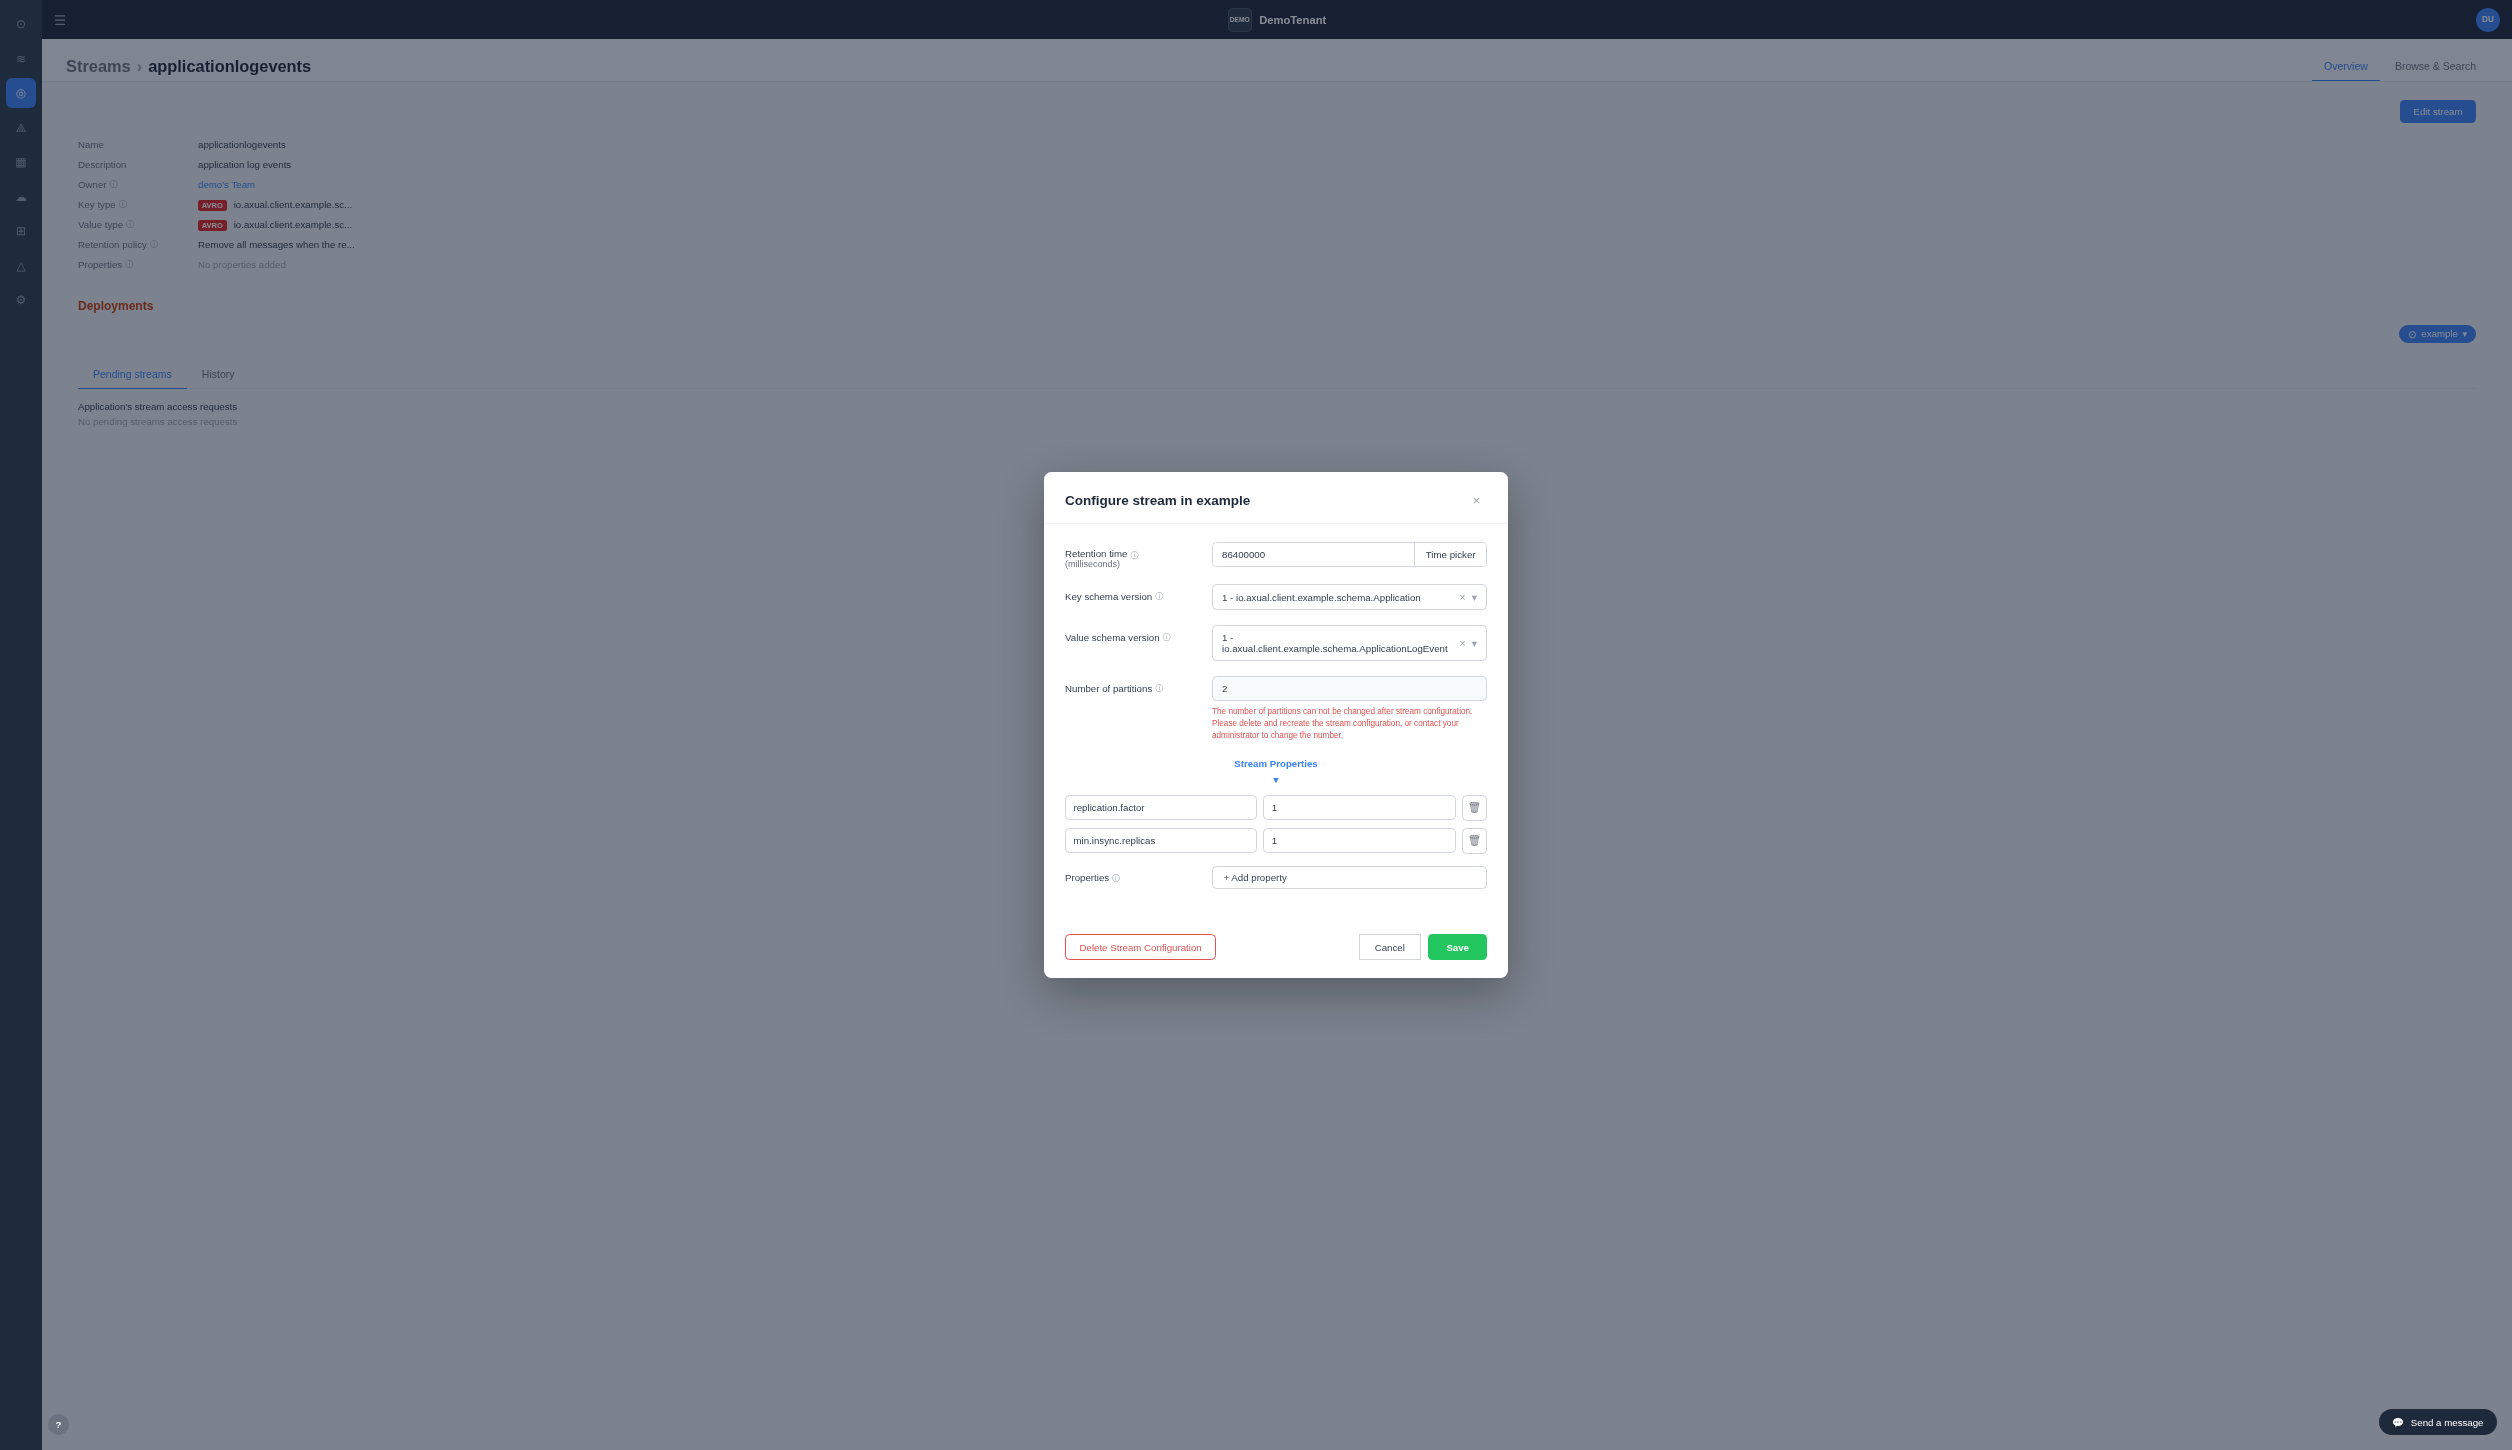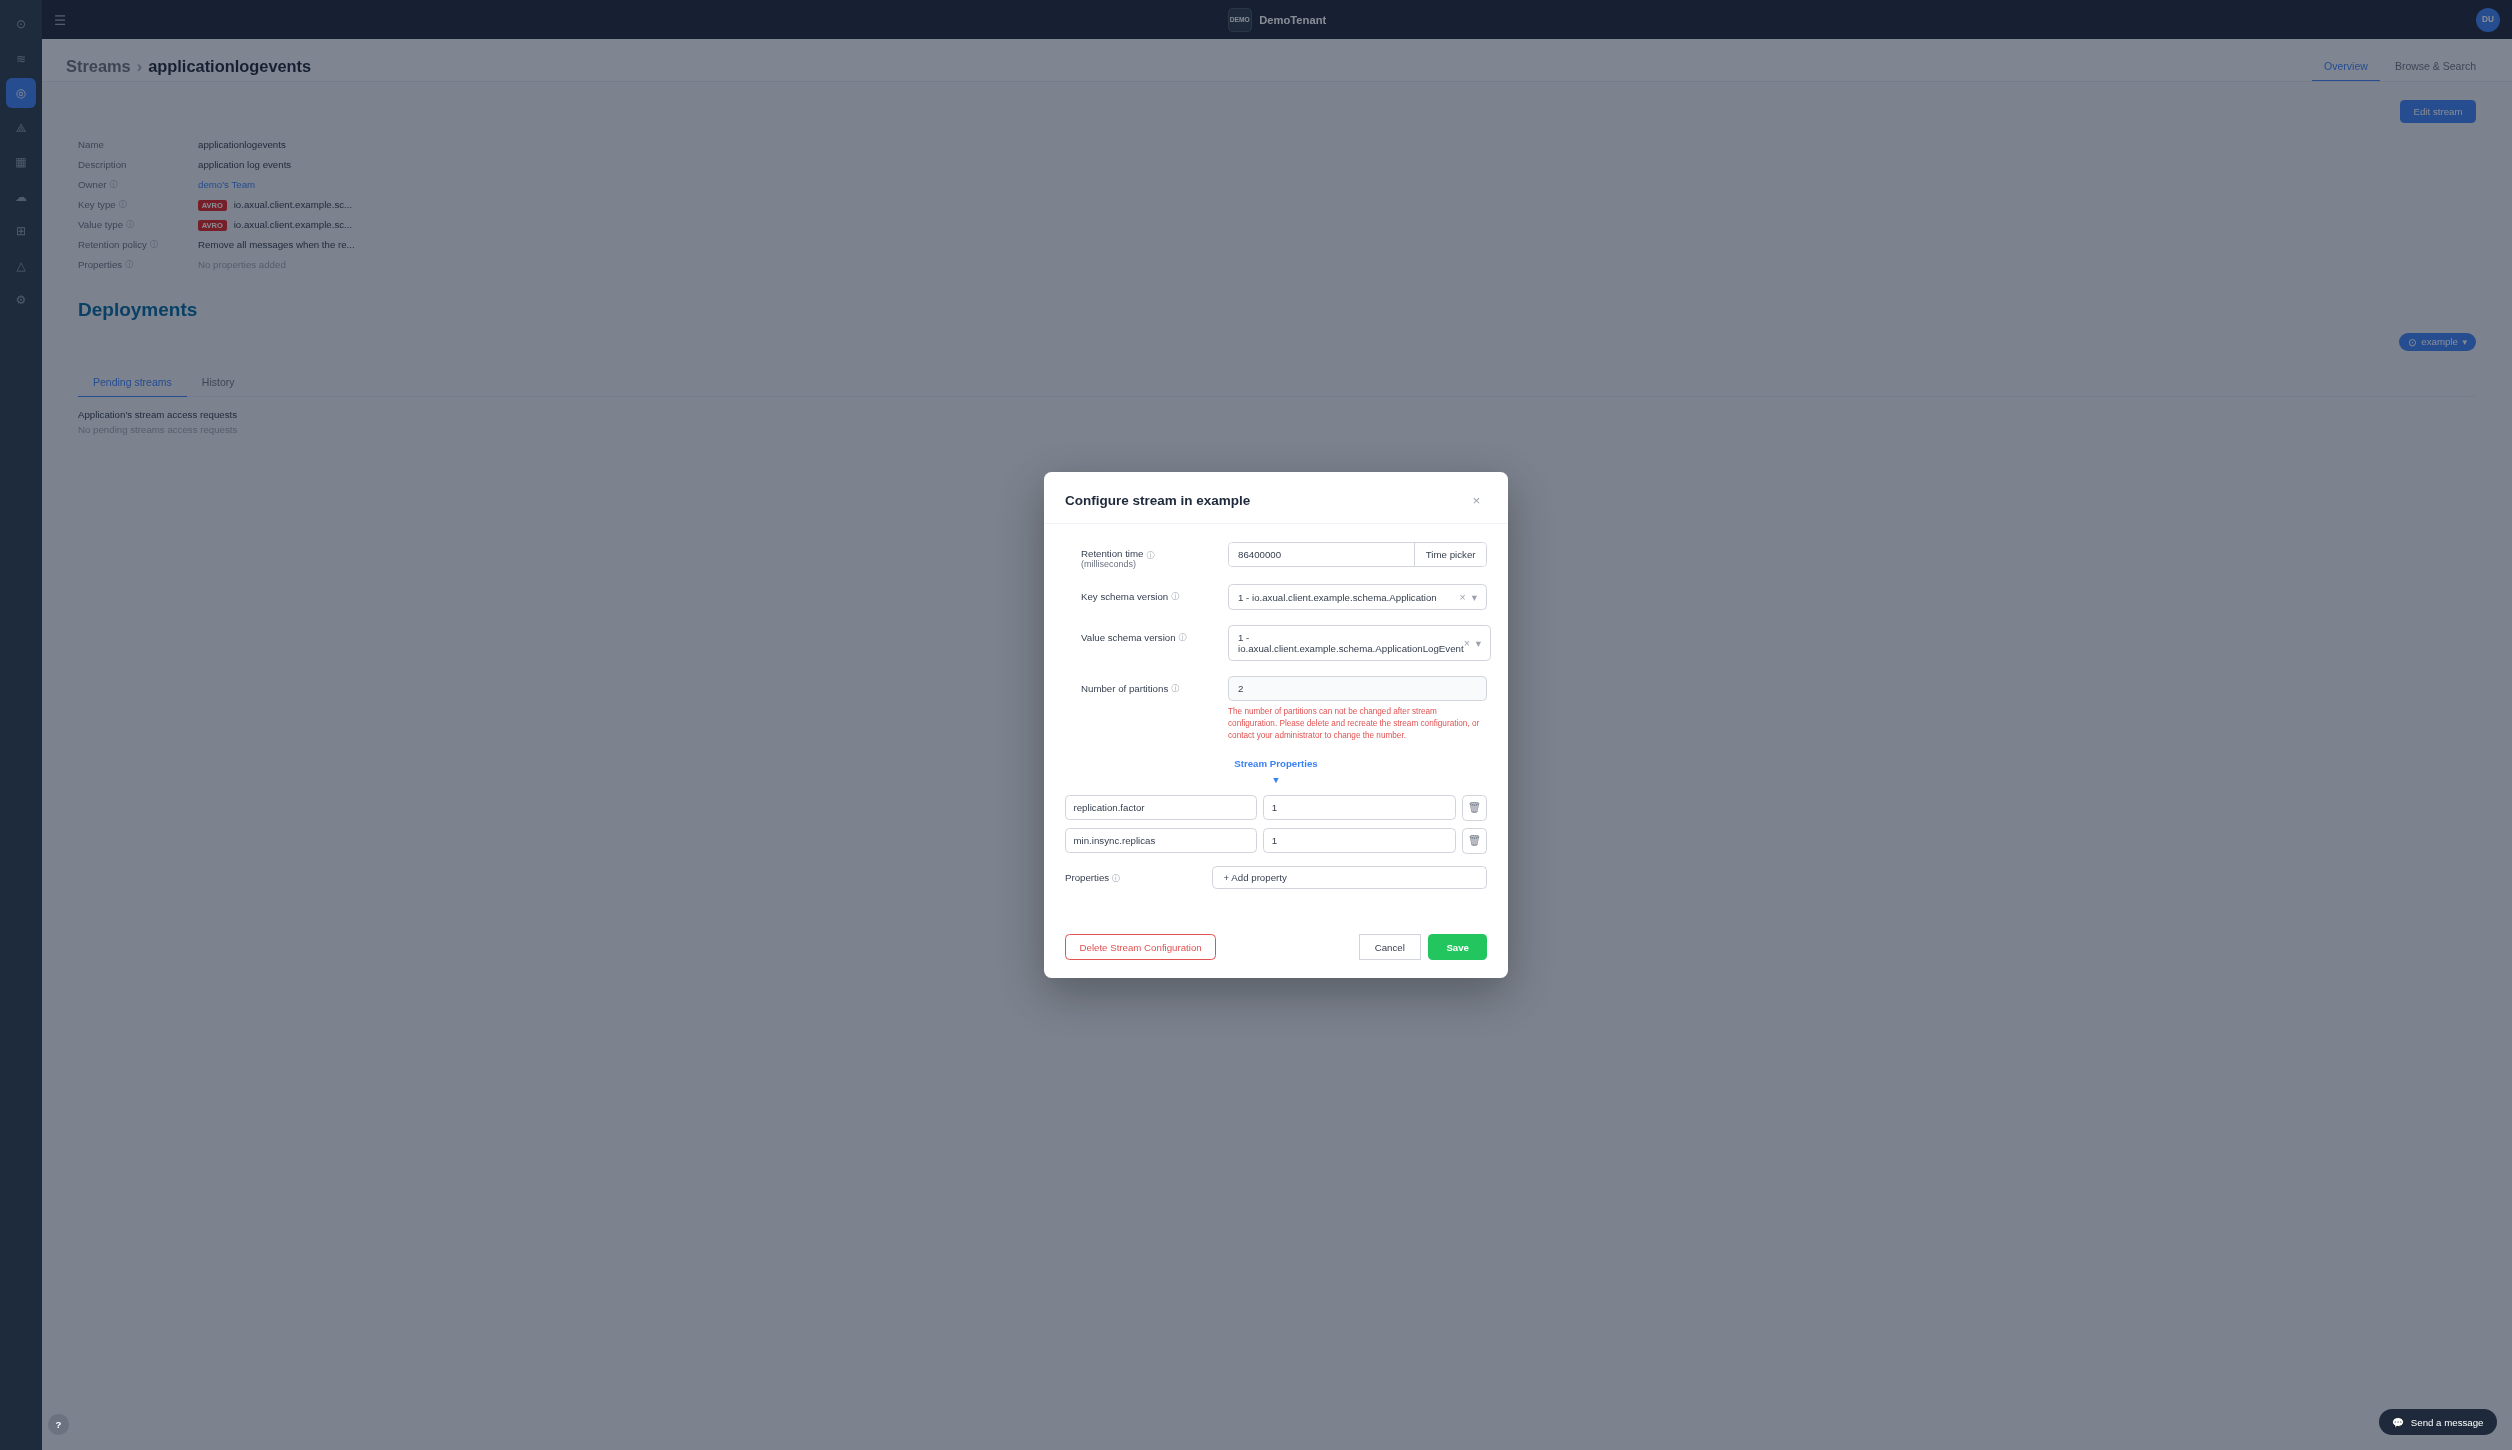--- a/index.html
+++ b/index.html
@@ -127,21 +127,21 @@
 
     
     .edit-stream-btn {
       background: #3b82f6; color: #fff;
       border: none; border-radius: 4.5px;
       padding: 6px 13.5px; font-size: 9.7px; font-weight: 500;
       cursor: pointer;
     }
 
     
-    .section-title { font-size: 19px; font-weight: 600; color: #0369a1; margin-bottom: 12px; }
+    .section-title { font-size: 12px; font-weight: 600; color: #c2410c; margin-bottom: 12px; }
     .deployment-tag {
       display: inline-flex; align-items: center; gap: 4.5px;
       background: #3b82f6; color: #fff;
       border-radius: 15px; padding: 3px 9px; font-size: 9.7px;
     }
 
     
     .tabs-bar { display: flex; gap: 0; border-bottom: 0.7px solid #dde3ea; margin-top: 18px; }
     .tab-item {
       padding: 7.5px 15px; font-size: 10.5px; color: #6b7280; cursor: pointer;
@@ -181,21 +181,21 @@
       width: 21px; height: 21px;
       display: flex; align-items: center; justify-content: center;
       color: #9ca3af; cursor: pointer; font-size: 13.5px;
       border-radius: 3px;
     }
 
     .modal-body { padding: 18px 21px; }
 
     
     .form-row {
-      display: flex; align-items: flex-start; gap: 12px; margin-bottom: 15px; margin-left: 16px;
+      display: flex; align-items: flex-start; gap: 12px; margin-bottom: 15px;
     }
     .form-label {
       width: 135px; flex-shrink: 0;
       font-size: 9.7px; color: #374151; font-weight: 500;
       padding-top: 6.7px;
       display: flex; align-items: flex-start; gap: 3px;
     }
     .form-control-wrap { flex: 1; }
 
     

